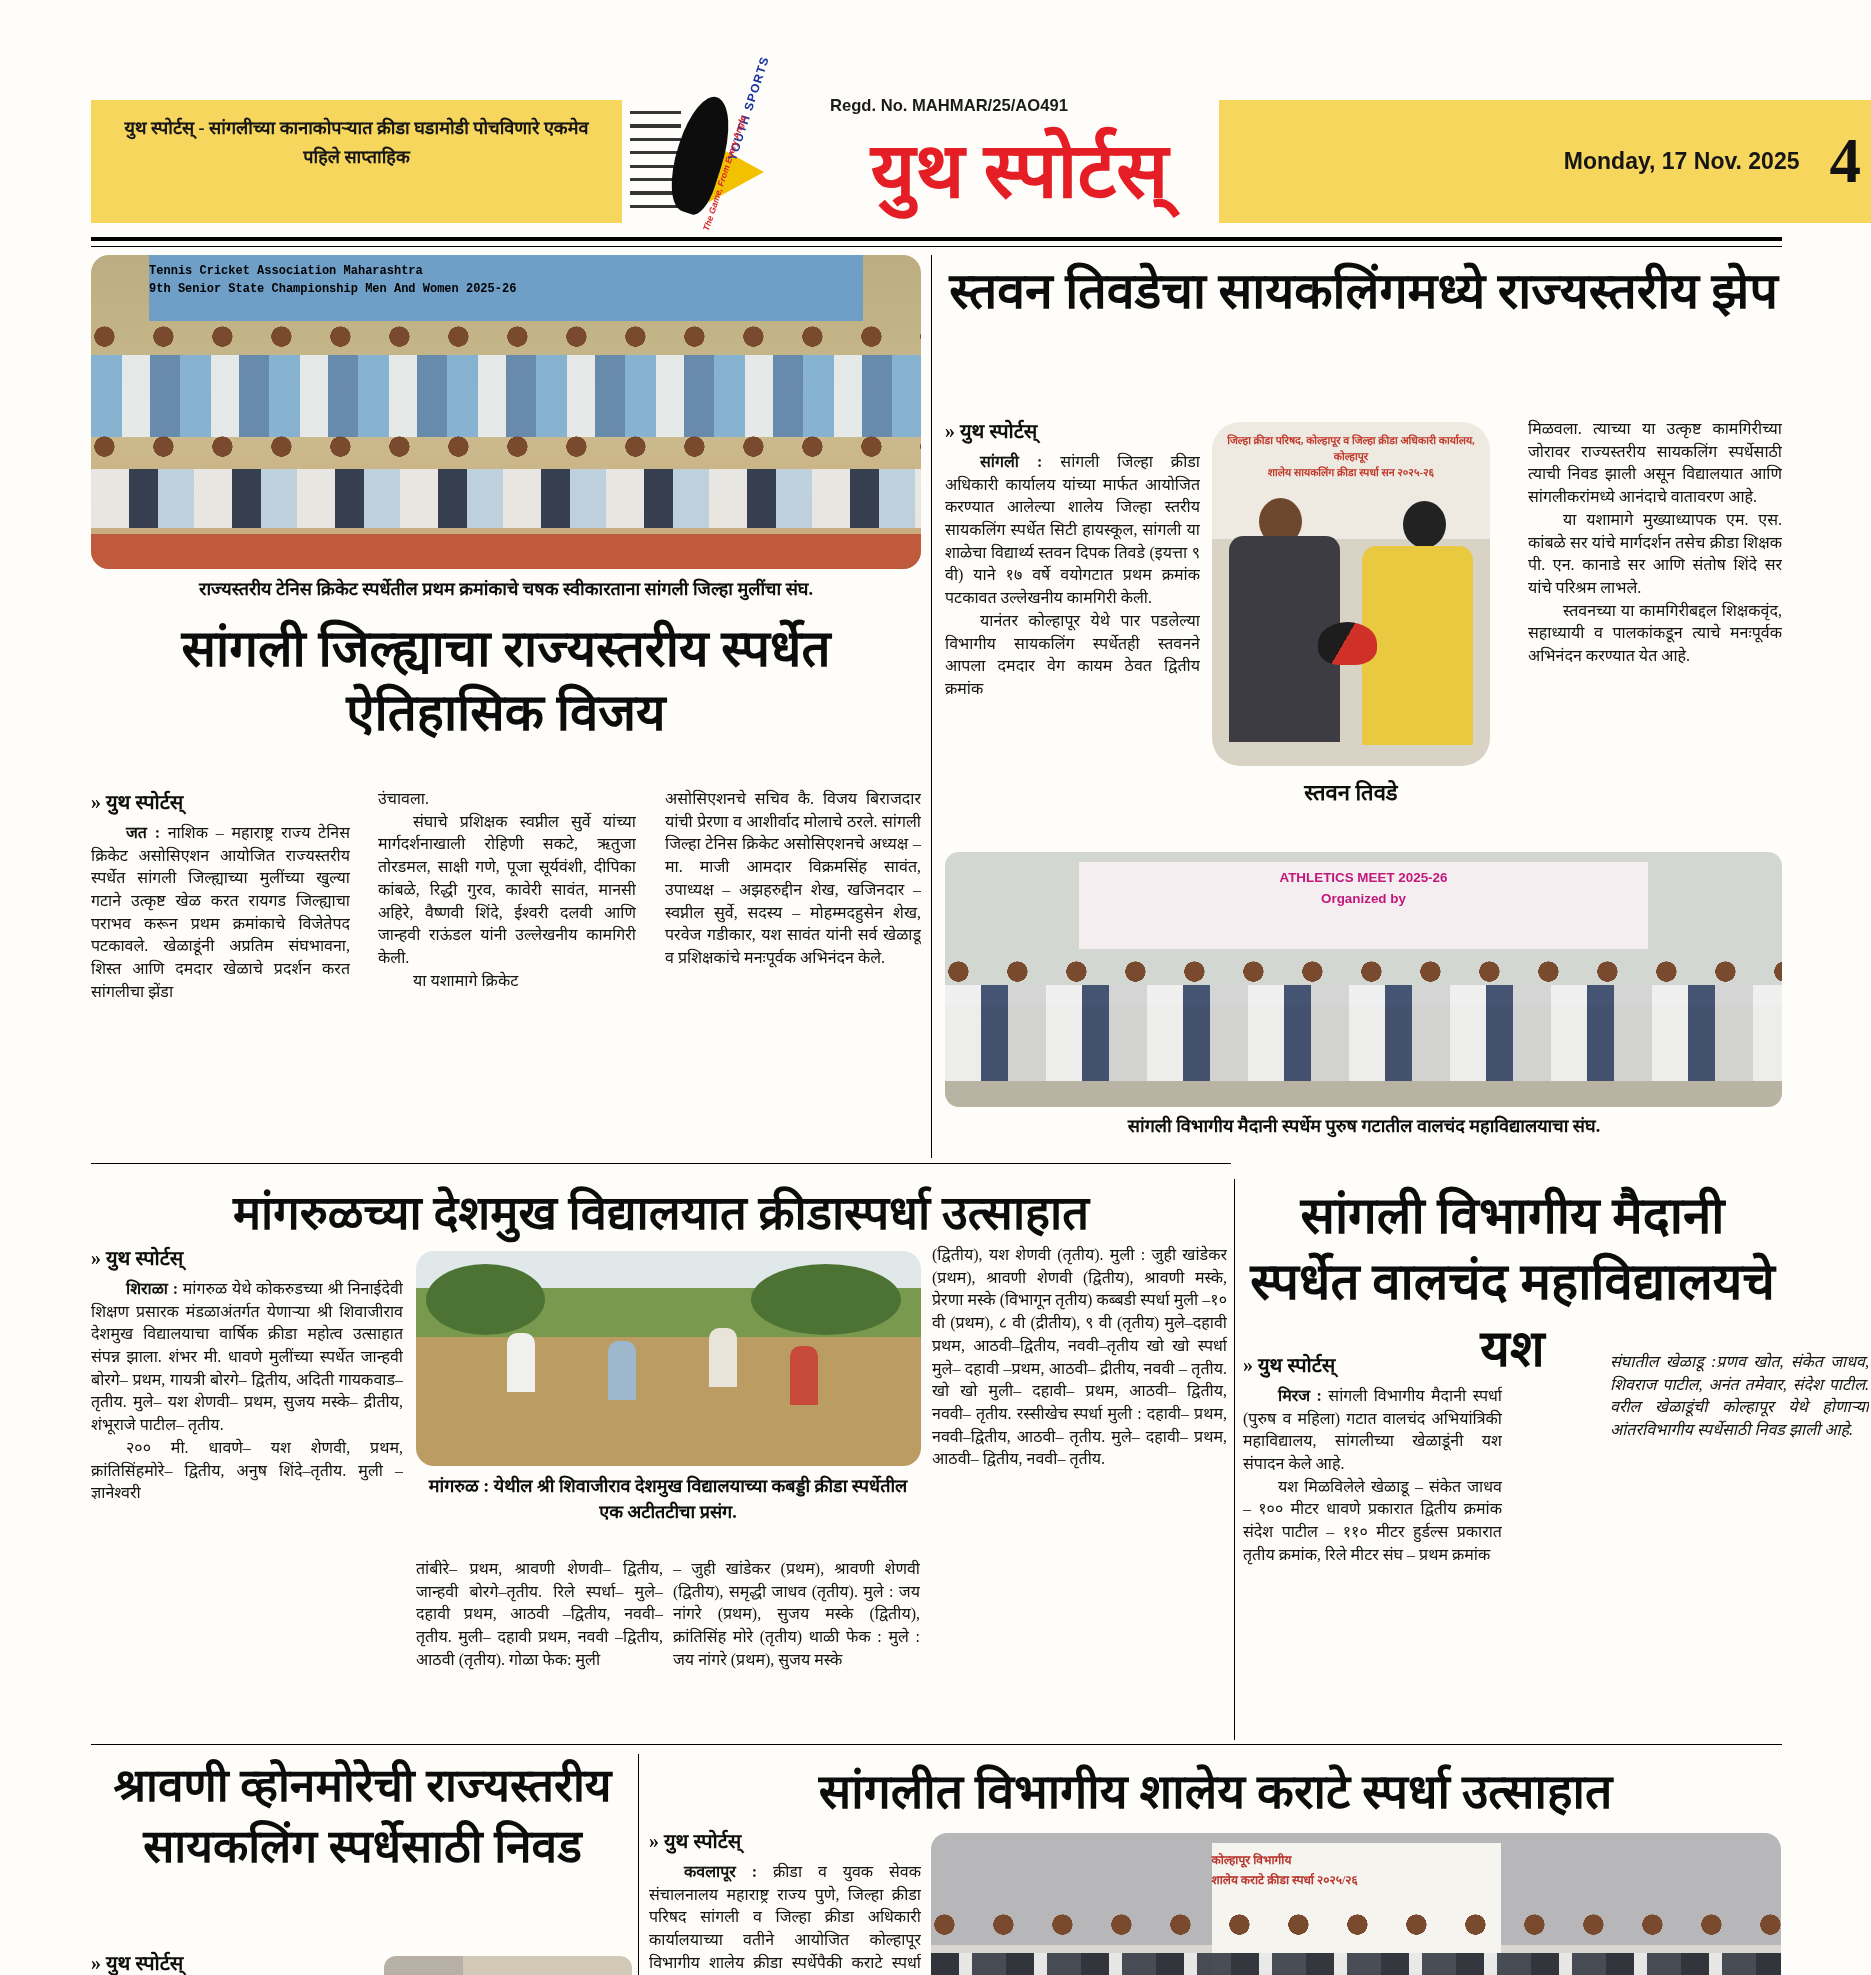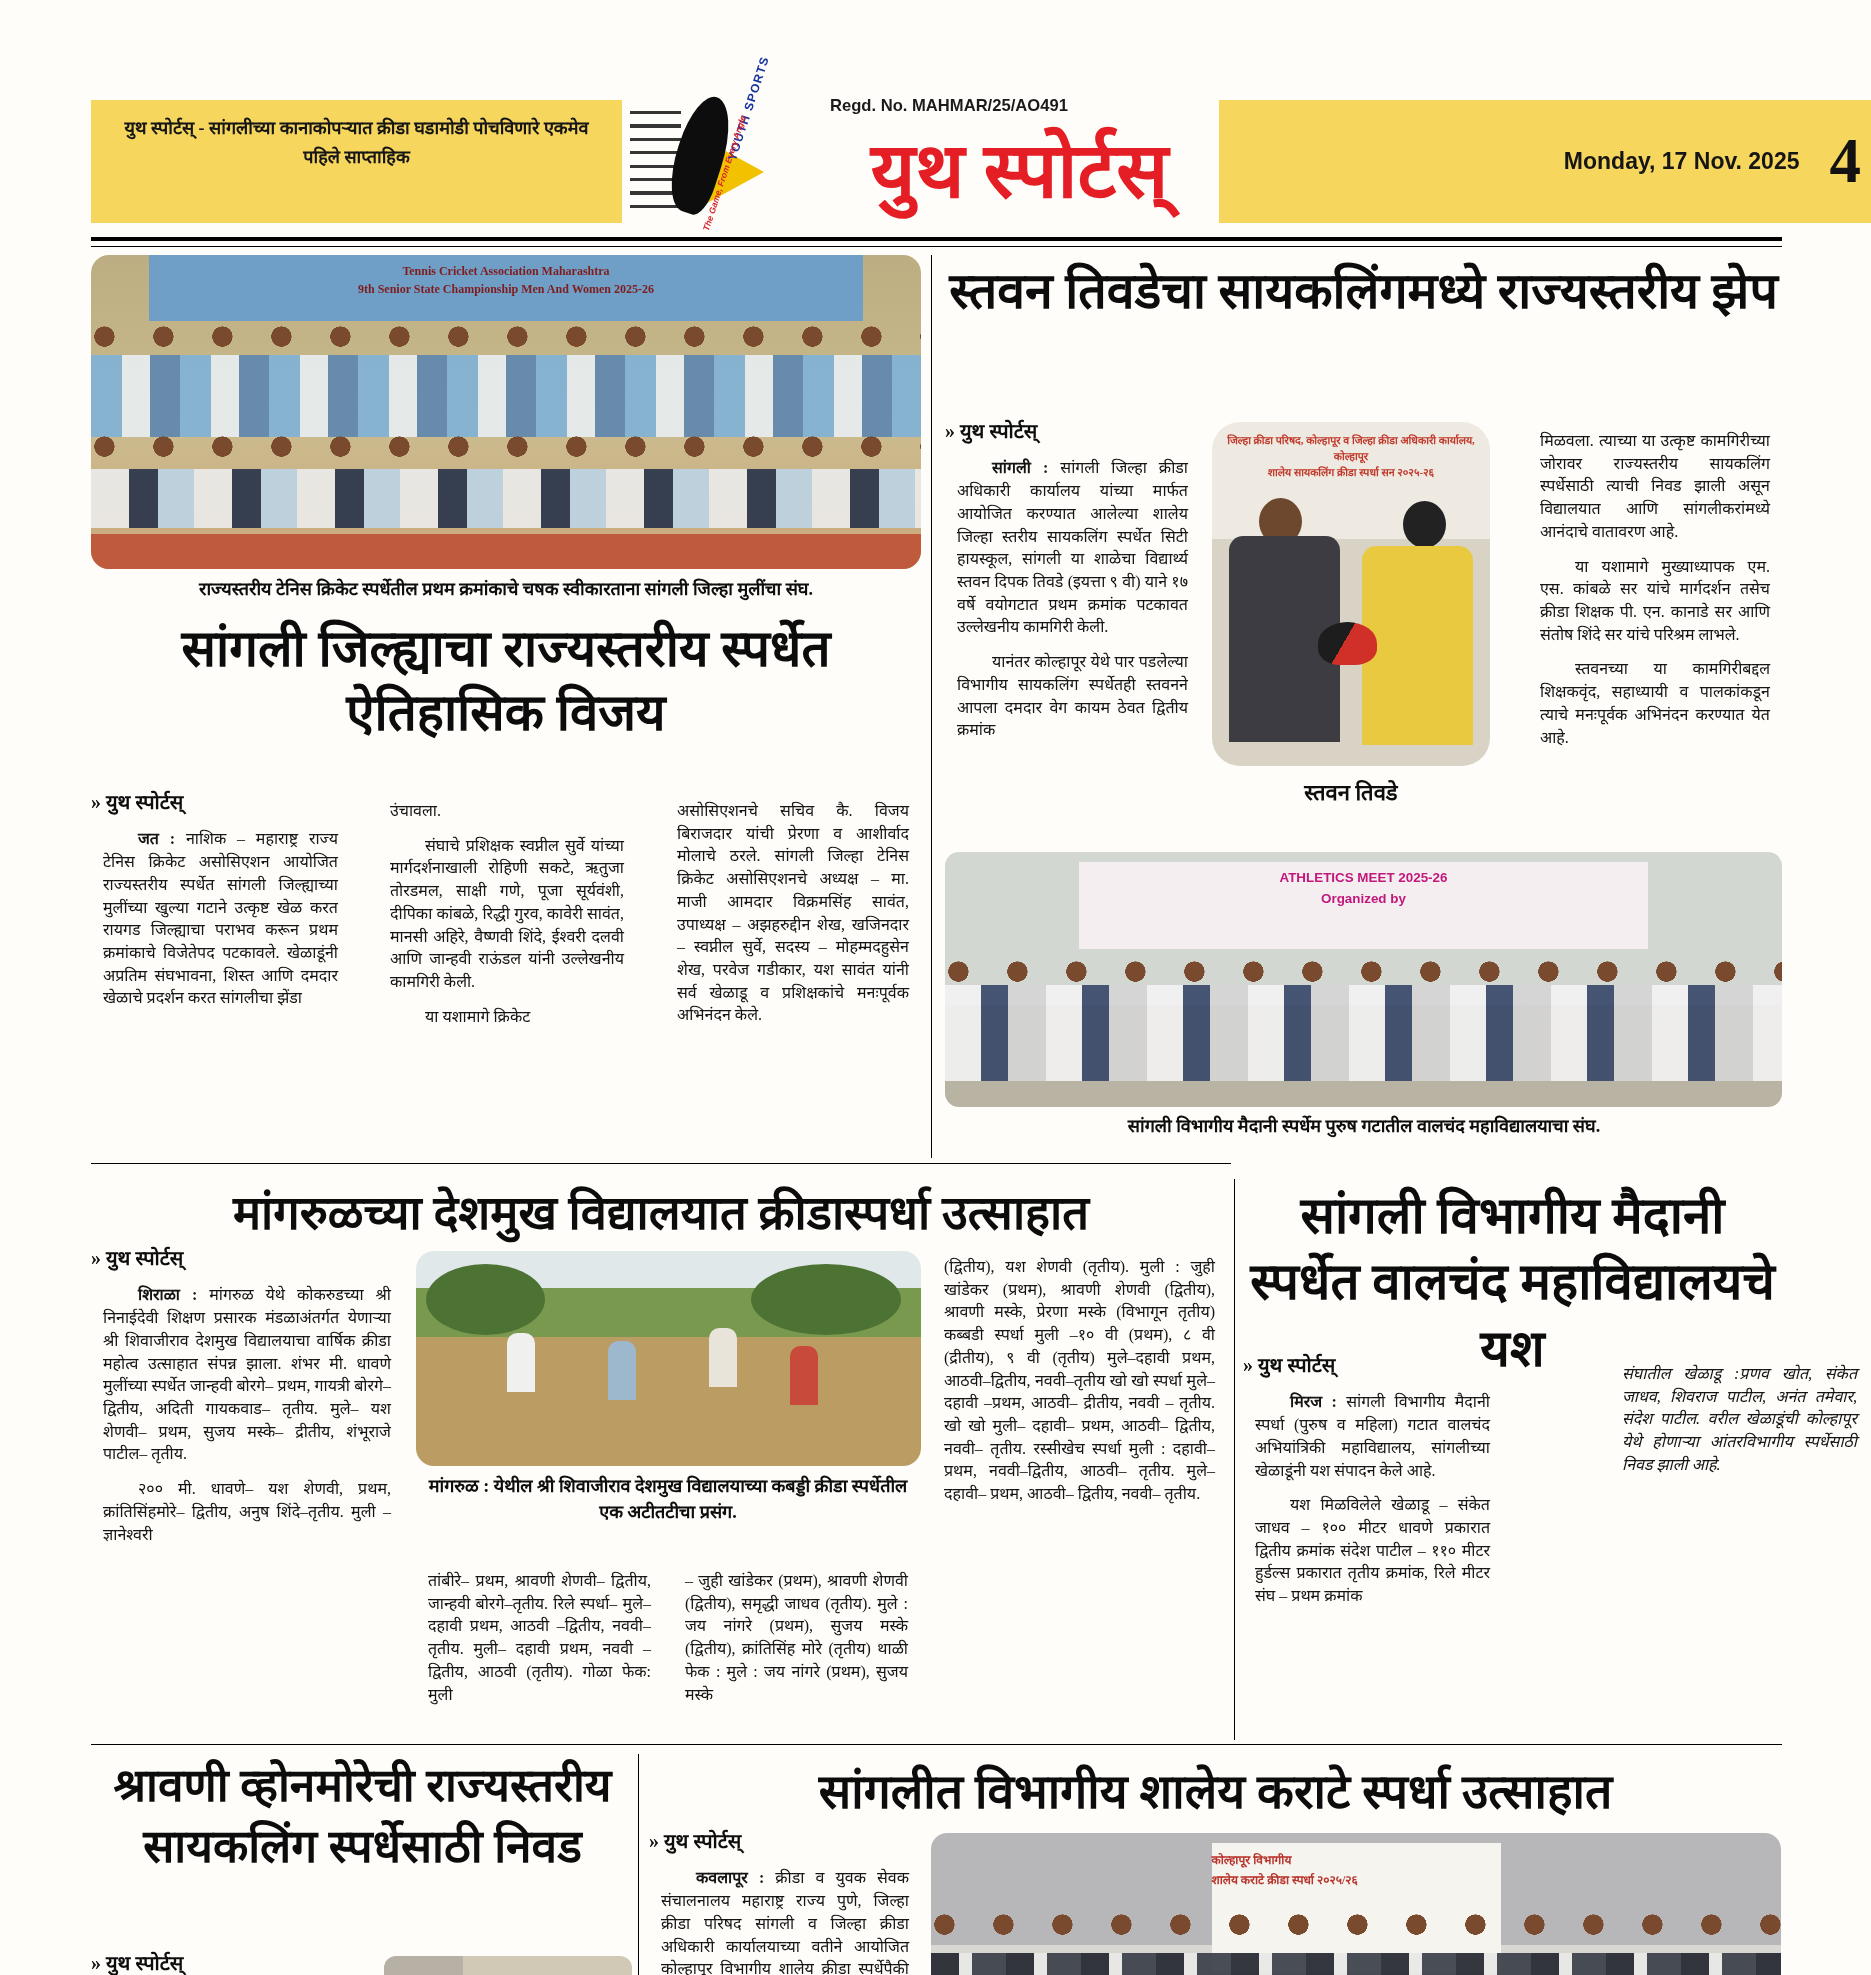--- a/index.html
+++ b/index.html
@@ -28,31 +28,31 @@
   #date-box{left:1219px;top:100px;width:664px;height:123px;background:#f7d65e;display:flex;
     align-items:center;justify-content:flex-end;box-sizing:border-box;padding-right:22px;}
   #date-box .date{font-family:"Liberation Sans",sans-serif;font-size:23px;font-weight:bold;color:#161616;}
   #date-box .pagenum{font-size:63px;font-weight:bold;color:#121212;margin-left:30px;line-height:1;}
   .rule{background:#000;}
   
   .headline{font-weight:bold;color:#0c0c0c;text-align:center;}
   .caption{font-weight:bold;color:#0d0d0d;text-align:center;font-size:18px;line-height:1.45;}
   .byline{font-weight:bold;font-size:20px;margin-bottom:5.5px;color:#0d0d0d;}
   .col{font-size:16px;line-height:1.42;text-align:justify;overflow:hidden;color:#141414;}
-  .col p{margin:12px;text-indent:35px;}
+  .col p{margin:0;text-indent:35px;}
   .col p.noind{text-indent:0;}
   .col b.loc{font-weight:bold;}
   
   .photo{overflow:hidden;box-sizing:border-box;}
   .heads-row{position:absolute;left:0;right:0;background-image:radial-gradient(circle at 13.4px 12.6px,#7a4a2e 10px,transparent 10.3px);
     background-size:59px 33px;background-repeat:repeat-x;}
   #photoA{left:91px;top:255px;width:830px;height:314px;border-radius:18px;
     background:linear-gradient(180deg,#bcae82 0%,#cbbb8e 55%,#c9a87c 100%);}
-  #photoA .banner{position:absolute;left:7%;top:0;width:86%;height:21%;background:#6f9ec7;color:#7f1d1d;
-    text-align:center;font-family:Liberation Serif, serif;font-weight:bold;font-size:12px;padding-top:7.1px;box-sizing:border-box;line-height:1.5;}
+  #photoA .banner{position:absolute;left:7%;top:0;width:86%;height:21%;background:#6f9ec7;color:#000000;
+    font-family:Liberation Mono, monospace;font-weight:bold;font-size:12px;padding-top:7.1px;box-sizing:border-box;line-height:1.5;}
   #photoA .torso1{position:absolute;left:0;top:32%;width:100%;height:26%;
     background:repeating-linear-gradient(90deg,#7fb2d8 0 31px,#e8eef2 31px 59px,#5d86b0 59px 89px);opacity:.9;}
   #photoA .torso2{position:absolute;left:0;top:68%;width:100%;height:19%;
     background:repeating-linear-gradient(90deg,#ececec 0 38px,#26324a 38px 67px,#bcd4e6 67px 103px);opacity:.9;}
   #photoA .stage{position:absolute;left:0;bottom:0;width:100%;height:11%;background:#bf5a3c;}
   #photoB{left:1212px;top:422px;width:278px;height:344px;border-radius:28px;
     background:linear-gradient(180deg,#eeeae2 0 34%,#d9d3c6 34% 100%);}
   #photoB .btext{position:absolute;left:4%;top:3%;width:92%;color:#c0392b;font-weight:bold;
     font-size:10.7px;text-align:center;line-height:1.5;}
   #photoB .fig1{position:absolute;left:6%;top:33%;width:40%;height:60%;background:#3c3c42;border-radius:14.2px 14.2px 0 0;}

